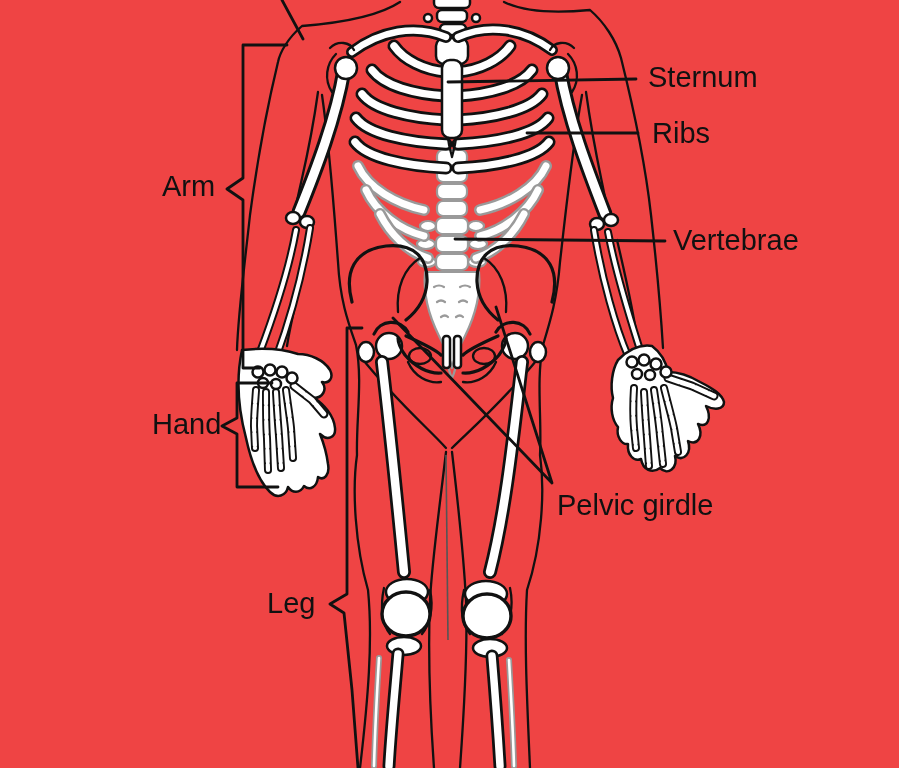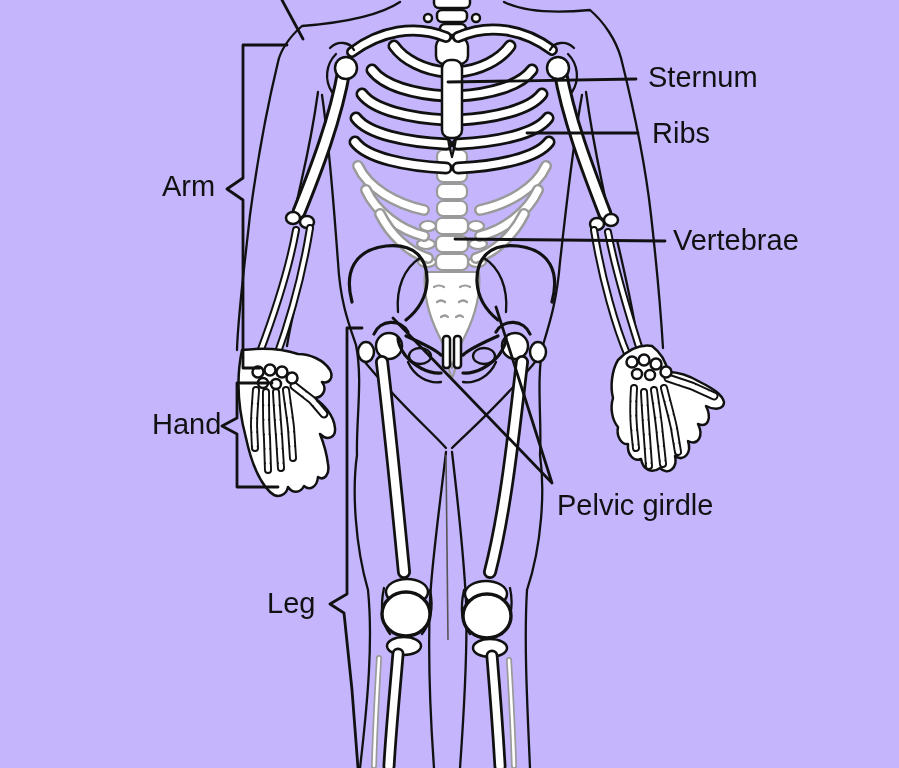--- a/index.html
+++ b/index.html
@@ -1,16 +1,16 @@
 <!DOCTYPE html>
 <html><head>
 <meta charset="utf-8">
 <style>
   html,body{margin:0;padding:0;background:#fff;}
-  #stage{position:relative;width:899px;height:768px;background:#c4b5fd;overflow:hidden;
+  #stage{position:relative;width:899px;height:768px;background:#ef4444;overflow:hidden;
          font-family:"Liberation Sans", sans-serif;}
   svg{display:block;}
   .lbl{font-family:"Liberation Sans", sans-serif;font-size:29px;fill:#111;}
   .ln{fill:none;stroke:#111;stroke-width:2.8;stroke-linecap:round;stroke-linejoin:round;}
   .sk{fill:none;stroke:#111;stroke-width:2.3;stroke-linecap:round;stroke-linejoin:round;}
   .sk3{fill:none;stroke:#111;stroke-width:3.2;stroke-linecap:round;stroke-linejoin:round;}
   .gy{fill:none;stroke:#9a9a9a;stroke-width:2.2;stroke-linecap:round;stroke-linejoin:round;}
   .wfill{fill:#fff;stroke:#111;stroke-width:2.5;stroke-linejoin:round;}
   .wfillg{fill:#fff;stroke:#9a9a9a;stroke-width:2.2;stroke-linejoin:round;}
   .bk{fill:none;stroke:#111;stroke-linecap:round;stroke-linejoin:round;}

